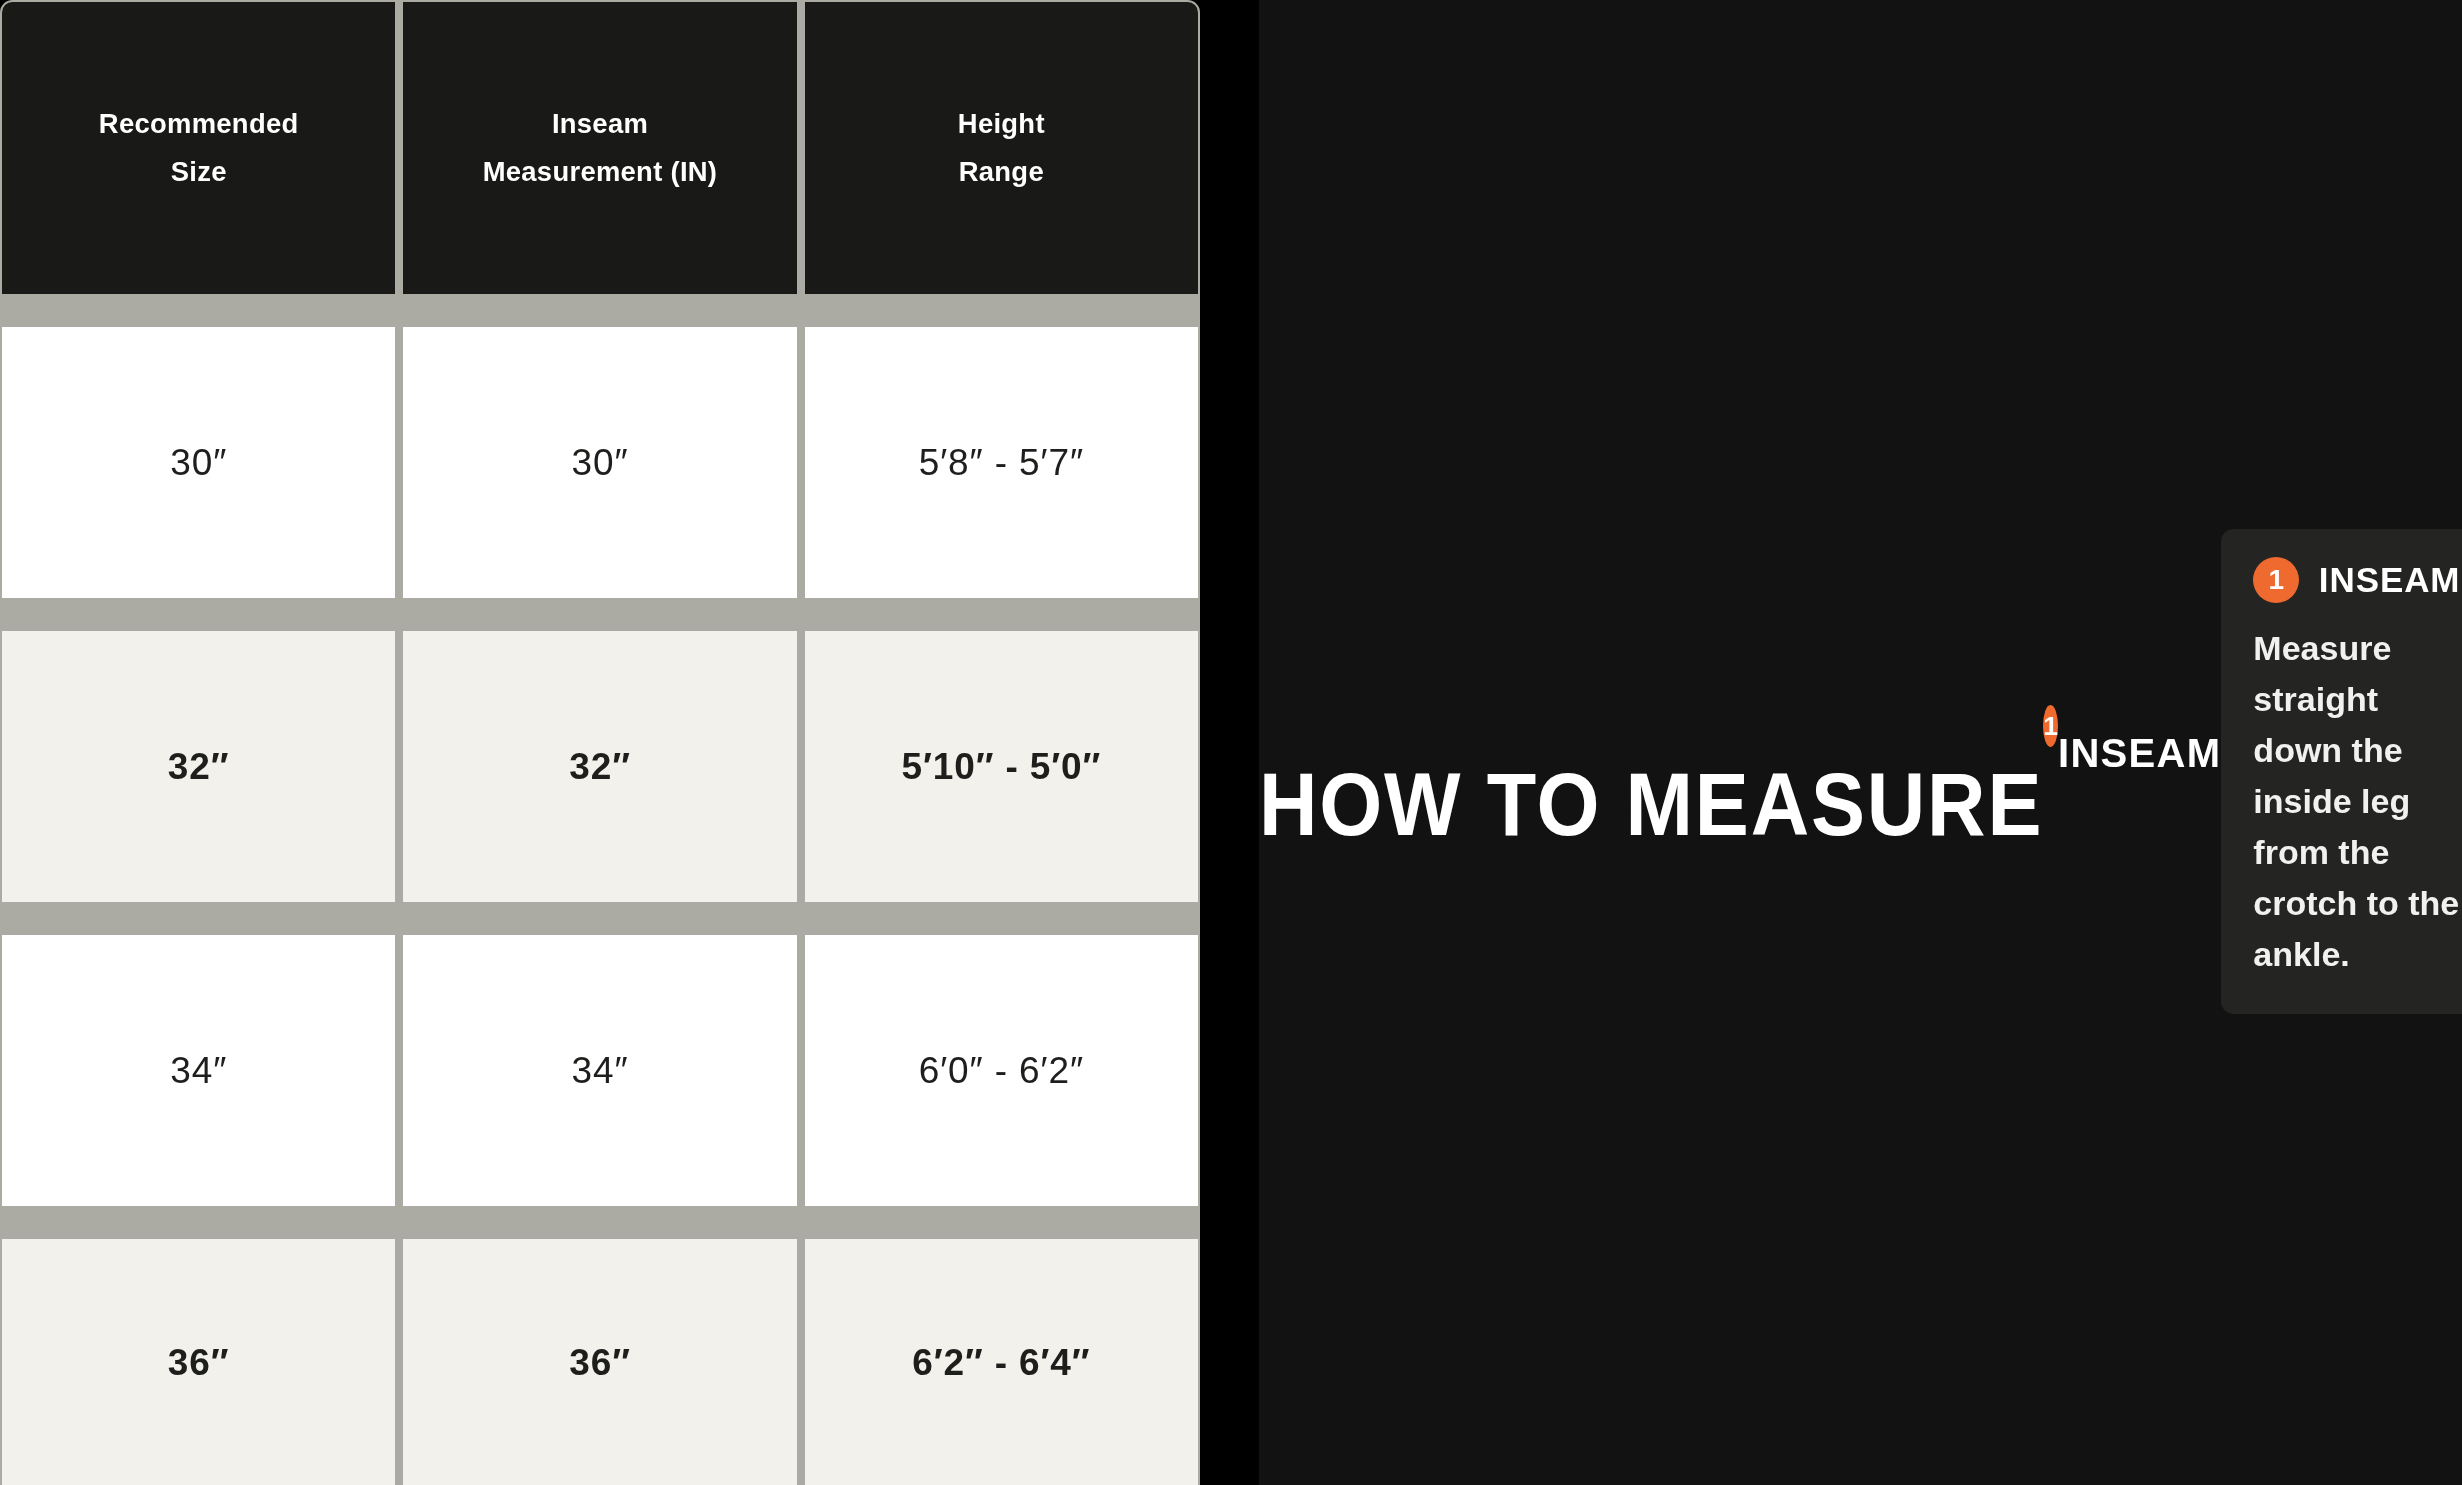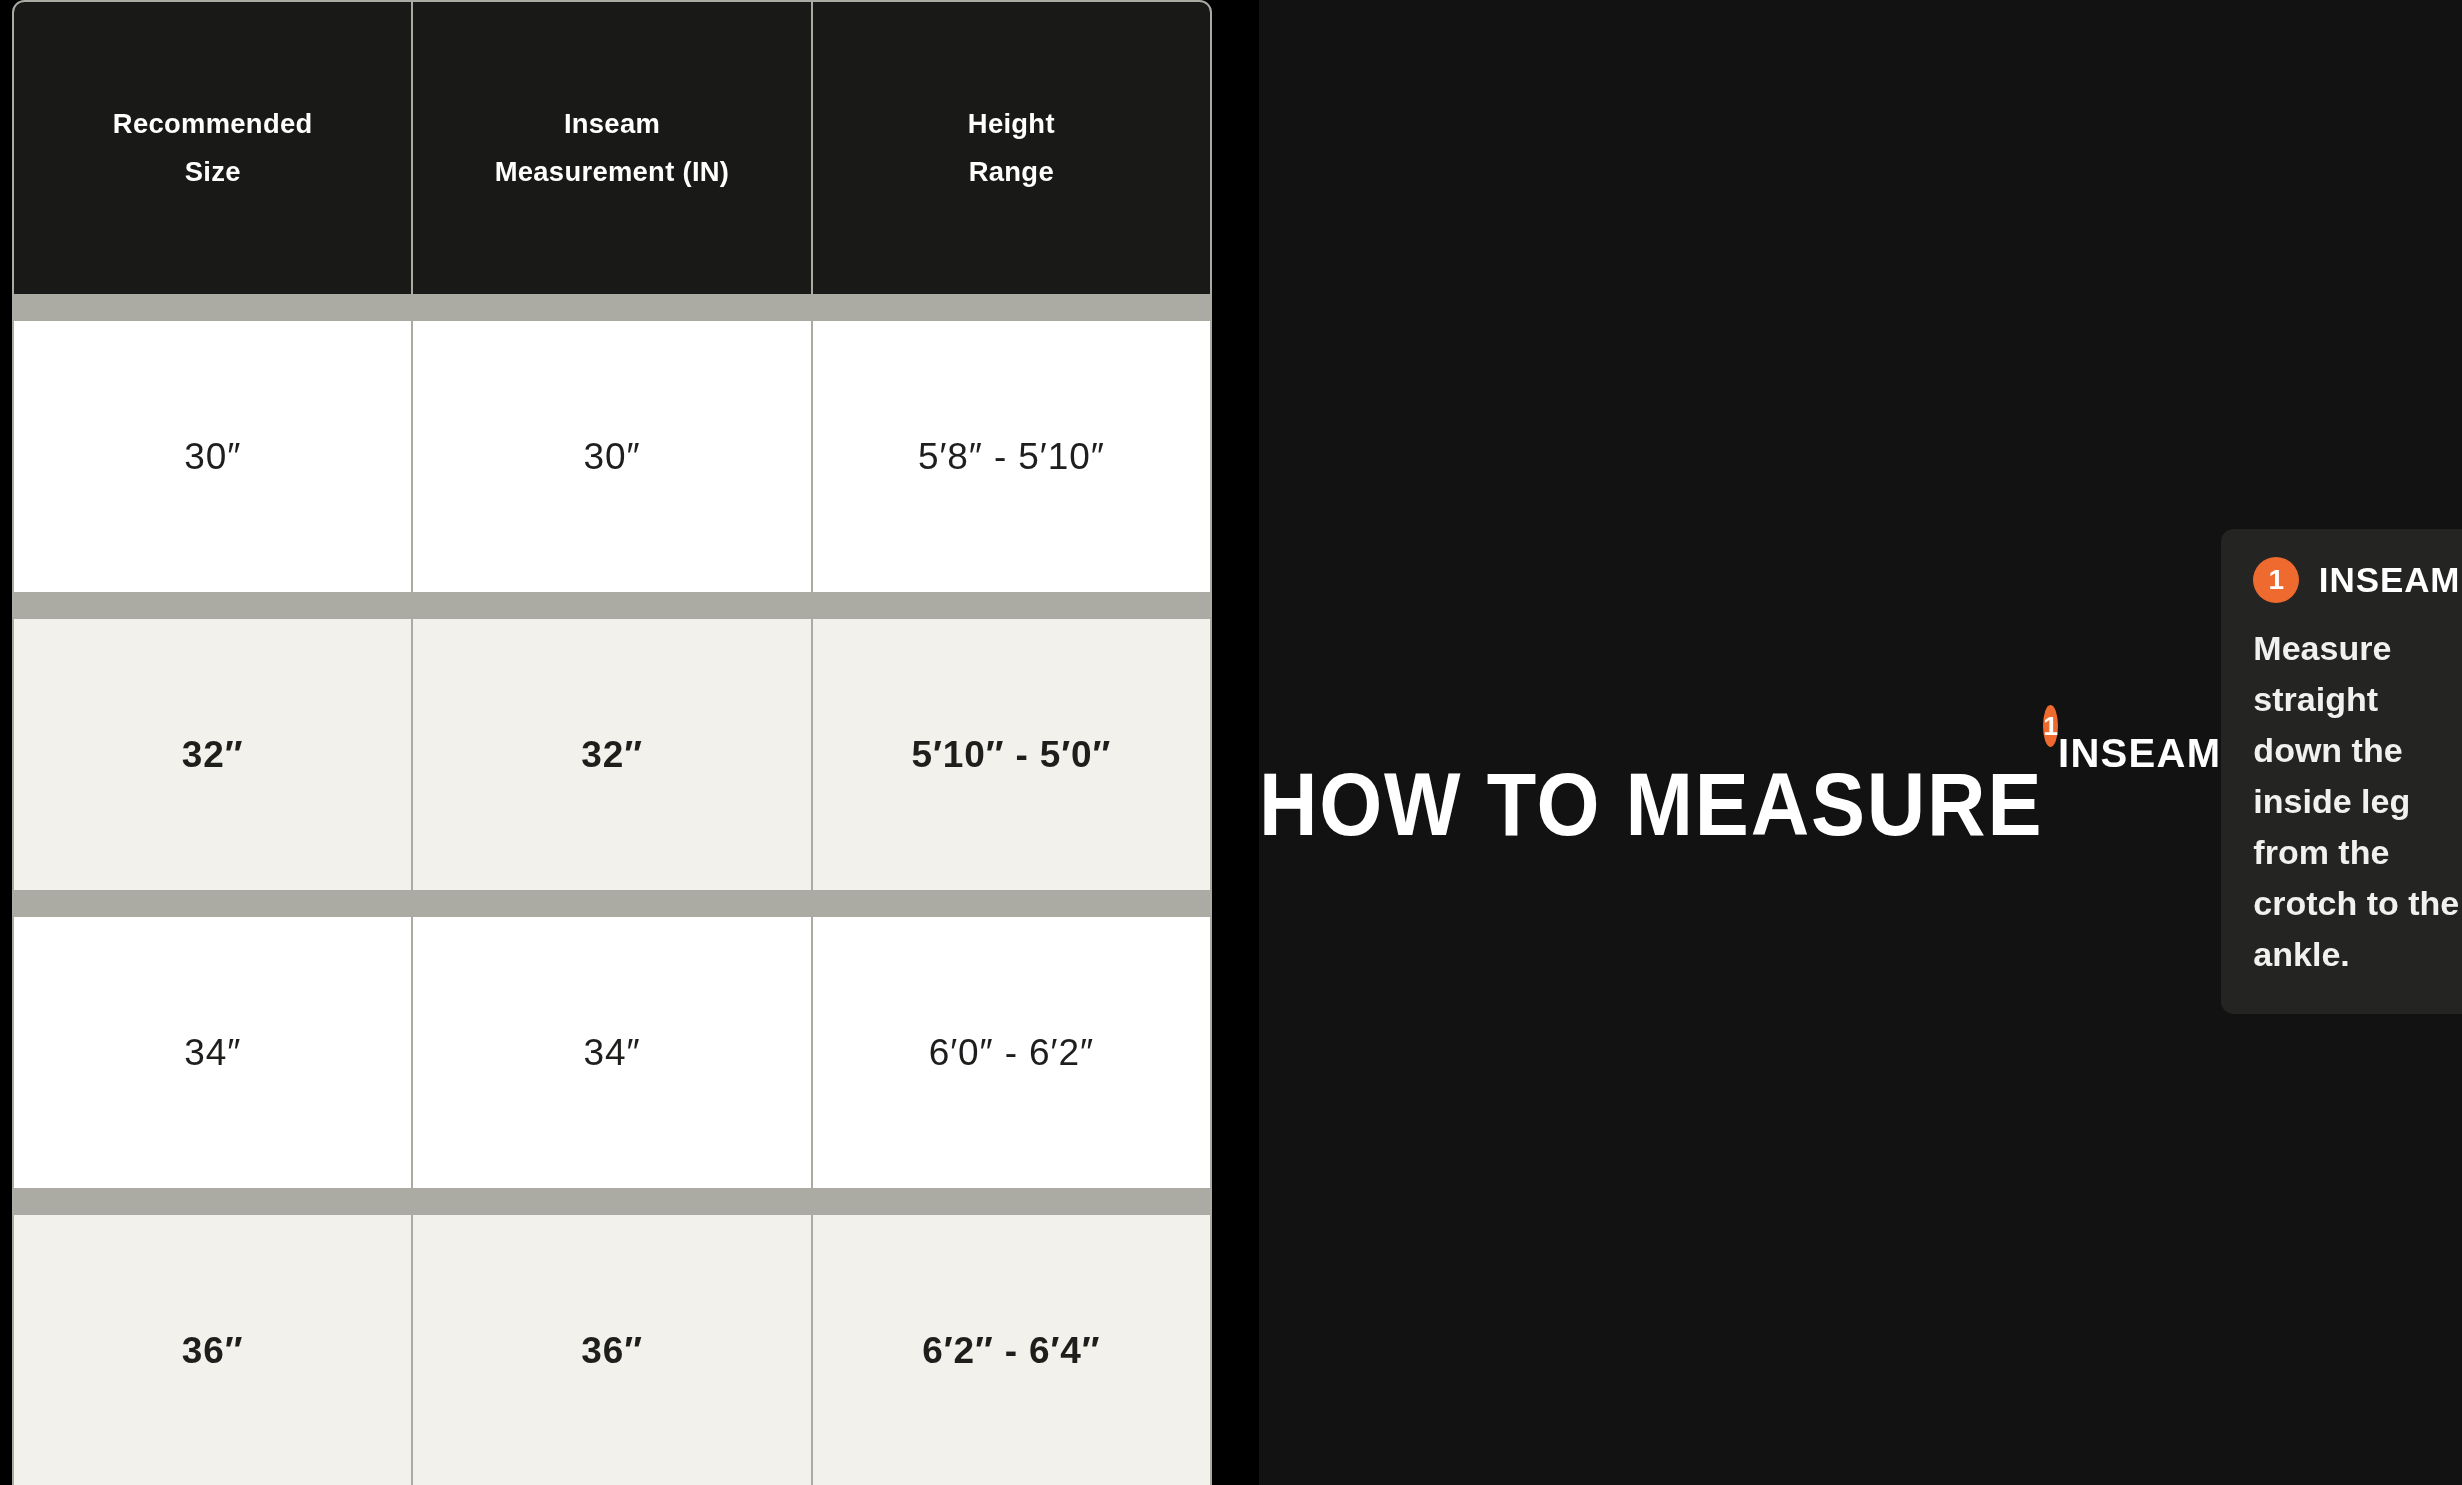--- a/index.html
+++ b/index.html
@@ -16,26 +16,26 @@
   html,body{width:2462px;height:1486px;}
   body{
     background:#000;
     position:relative;
     overflow:hidden;
     font-family:"Liberation Sans","DejaVu Sans",sans-serif;
   }
 
   
   .size-table{
-    position:absolute;left:12px;top:0;
+    position:absolute;left:0;top:0;
     width:1200px;height:1486px;
     display:grid;
     grid-template-columns:1fr 1fr 1fr;
     grid-template-rows:292px 296px 296px 296px 1fr;
-    gap:2px;
+    gap:8px;
     background:var(--tbl-border);
     border:2.7px solid var(--tbl-border);
     border-bottom:none;
     border-radius:12.4px 12.4px 0 0;
     overflow:hidden;
   }
   .th{
     background:var(--header-bg);
     color:#fff;
     display:flex;flex-direction:column;
@@ -126,21 +126,21 @@
     <span>Inseam</span>
     <span>Measurement (IN)</span>
   </div>
   <div class="th">
     <span>Height</span>
     <span>Range</span>
   </div>
 
   <div class="td">30″</div>
   <div class="td">30″</div>
-  <div class="td">5′8″ - 5′10″</div>
+  <div class="td">5′8″ - 5′7″</div>
 
   <div class="td alt">32″</div>
   <div class="td alt">32″</div>
   <div class="td alt">5′10″ - 5′0″</div>
 
   <div class="td">34″</div>
   <div class="td">34″</div>
   <div class="td">6′0″ - 6′2″</div>
 
   <div class="td alt">36″</div>

